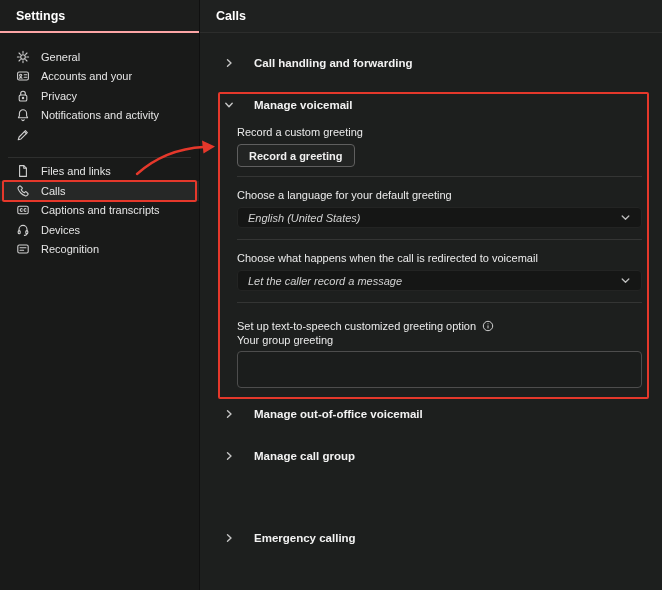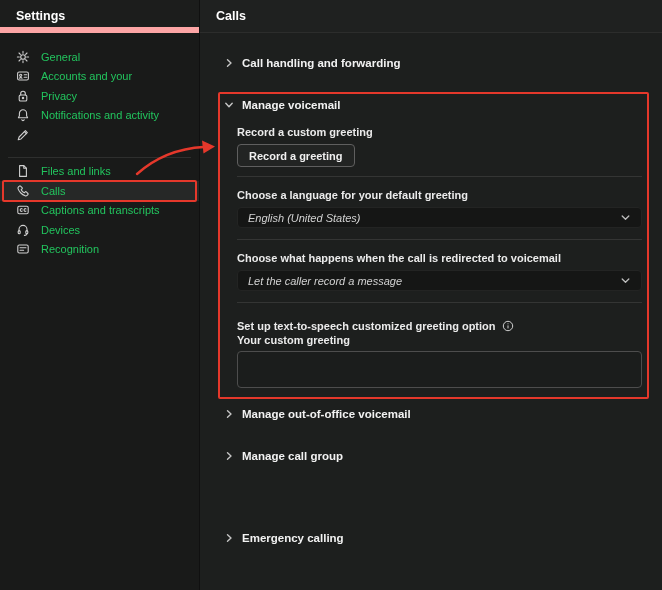--- a/index.html
+++ b/index.html
@@ -3,40 +3,40 @@
 <meta charset="utf-8">
 <style>
   :root { --red: #e5382b; }
   * { margin:0; padding:0; box-sizing:border-box; }
   html,body { background:#000; }
   body { font-family:"Liberation Sans","DejaVu Sans",sans-serif; }
   .page { position:relative; width:662px; height:590px; overflow:hidden; background:#1d1f1e; }
 
   
   .sidebar { position:absolute; left:0; top:0; width:200px; height:590px; background:#191a19; border-right:1px solid #101010; }
-  .sidebar-header { height:33px; line-height:33px; padding:0 16px; border-bottom:6px solid #fca5a5; background:#1c1d1c; }
+  .sidebar-header { height:33px; line-height:33px; padding:0 16px; border-bottom:2px solid #fca5a5; background:#1c1d1c; }
   .sidebar-header h1 { font-size:12.5px; font-weight:700; color:#ffffff; }
   .nav { padding-top:14px; }
-  .nav-item { display:flex; align-items:center; gap:11px; height:19.5px; padding:0 16px; cursor:pointer; color:#22c55e; }
+  .nav-item { display:flex; align-items:center; gap:11px; height:19.5px; padding:0 16px; cursor:pointer; color:#e5e5e5; }
   .nav-item .ic { width:14px; height:14px; flex:0 0 14px; display:flex; align-items:center; justify-content:center; }
   .nav-item .ic svg { stroke:#cfcfcf; fill:none; stroke-width:1.1; stroke-linecap:round; stroke-linejoin:round; }
   .nav-item span.lbl { font-size:11px; }
   .nav-item.selected { background:#262827; }
   .nav-divider { border-top:1px solid #2e2f2e; margin:12px 8px 4px 8px; }
 
   
   .main { position:absolute; left:200px; top:0; width:462px; height:590px; background:#1d1f1e; }
   .main-header { height:33px; line-height:33px; padding:0 16px; border-bottom:1px solid #2c2d2c; background:#1f2120; }
   .main-header h2 { font-size:12.5px; font-weight:700; color:#ffffff; }
 
-  .sec-row { position:absolute; left:24px; display:flex; align-items:center; gap:8px; height:15px; cursor:pointer; }
+  .sec-row { position:absolute; left:24px; display:flex; align-items:center; gap:20px; height:15px; cursor:pointer; }
   .sec-row .chev svg { stroke:#c6c6c6; fill:none; stroke-width:1.4; stroke-linecap:round; stroke-linejoin:round; }
   .sec-row .sec-label { font-size:11.5px; font-weight:700; color:#f2f2f2; white-space:nowrap; }
 
-  .fld-label { position:absolute; left:37px; font-size:11px; font-weight:700; color:#ebebeb; white-space:nowrap; display:flex; align-items:center; gap:6px; }
+  .fld-label { position:absolute; left:37px; font-size:11px; font-weight:400; color:#ebebeb; white-space:nowrap; display:flex; align-items:center; gap:6px; }
   .btn { position:absolute; left:37px; height:23px; padding:0 11px; background:#222423; border:1px solid #5f5f5f; border-radius:4px; color:#f0f0f0; font-size:11px; font-weight:600; font-family:inherit; cursor:pointer; display:inline-flex; align-items:center; }
   .hr { position:absolute; left:37px; width:405px; border-top:1px solid #343534; }
   .dropdown { position:absolute; left:37px; width:405px; height:21px; background:#151615; border:1px solid #232423; border-radius:4px; display:flex; align-items:center; justify-content:space-between; padding:0 10px; cursor:pointer;font-style:italic; }
   .dropdown .dd-text { font-size:11px; color:#d2d2d2; }
   .dropdown .dd-chev svg { stroke:#bdbdbd; fill:none; stroke-width:1.3; stroke-linecap:round; stroke-linejoin:round; display:block; }
   .tarea { position:absolute; left:37px; width:405px; height:37px; background:#1b1d1c; border:1px solid #4d4d4d; border-radius:4px; resize:none; color:#e6e6e6; font-family:inherit; font-size:11px; padding:5px 8px; outline:none; }
   .info-ic svg { stroke:#cfcfcf; fill:none; stroke-width:1; display:block; }
 
   
   .anno { position:absolute; pointer-events:none; z-index:6; }
@@ -218,21 +218,21 @@
       <span>Set up text-to-speech customized greeting option</span>
       <span class="info-ic">
         <svg width="12" height="12" viewBox="0 0 12 12">
             <circle cx="6" cy="6" r="4.7"></circle>
             <path d="M6 5.4v3"></path>
             <circle cx="6" cy="3.7" r="0.55" fill="#cfcfcf" stroke="none"></circle>
           </svg>
       </span>
     </div>
 
-    <div class="fld-label" style="top:334px">Your custom greeting</div>
+    <div class="fld-label" style="top:334px">Your group greeting</div>
 
     <textarea class="tarea" style="top: 351px;"></textarea>
 
     <div class="sec-row" style="top:406px">
       <span class="chev">
         <svg width="10" height="10" viewBox="0 0 10 10">
             <polyline points="3.5,1.8 7,5 3.5,8.2"></polyline>
           </svg>
       </span>
       <span class="sec-label">Manage out-of-office voicemail</span>

